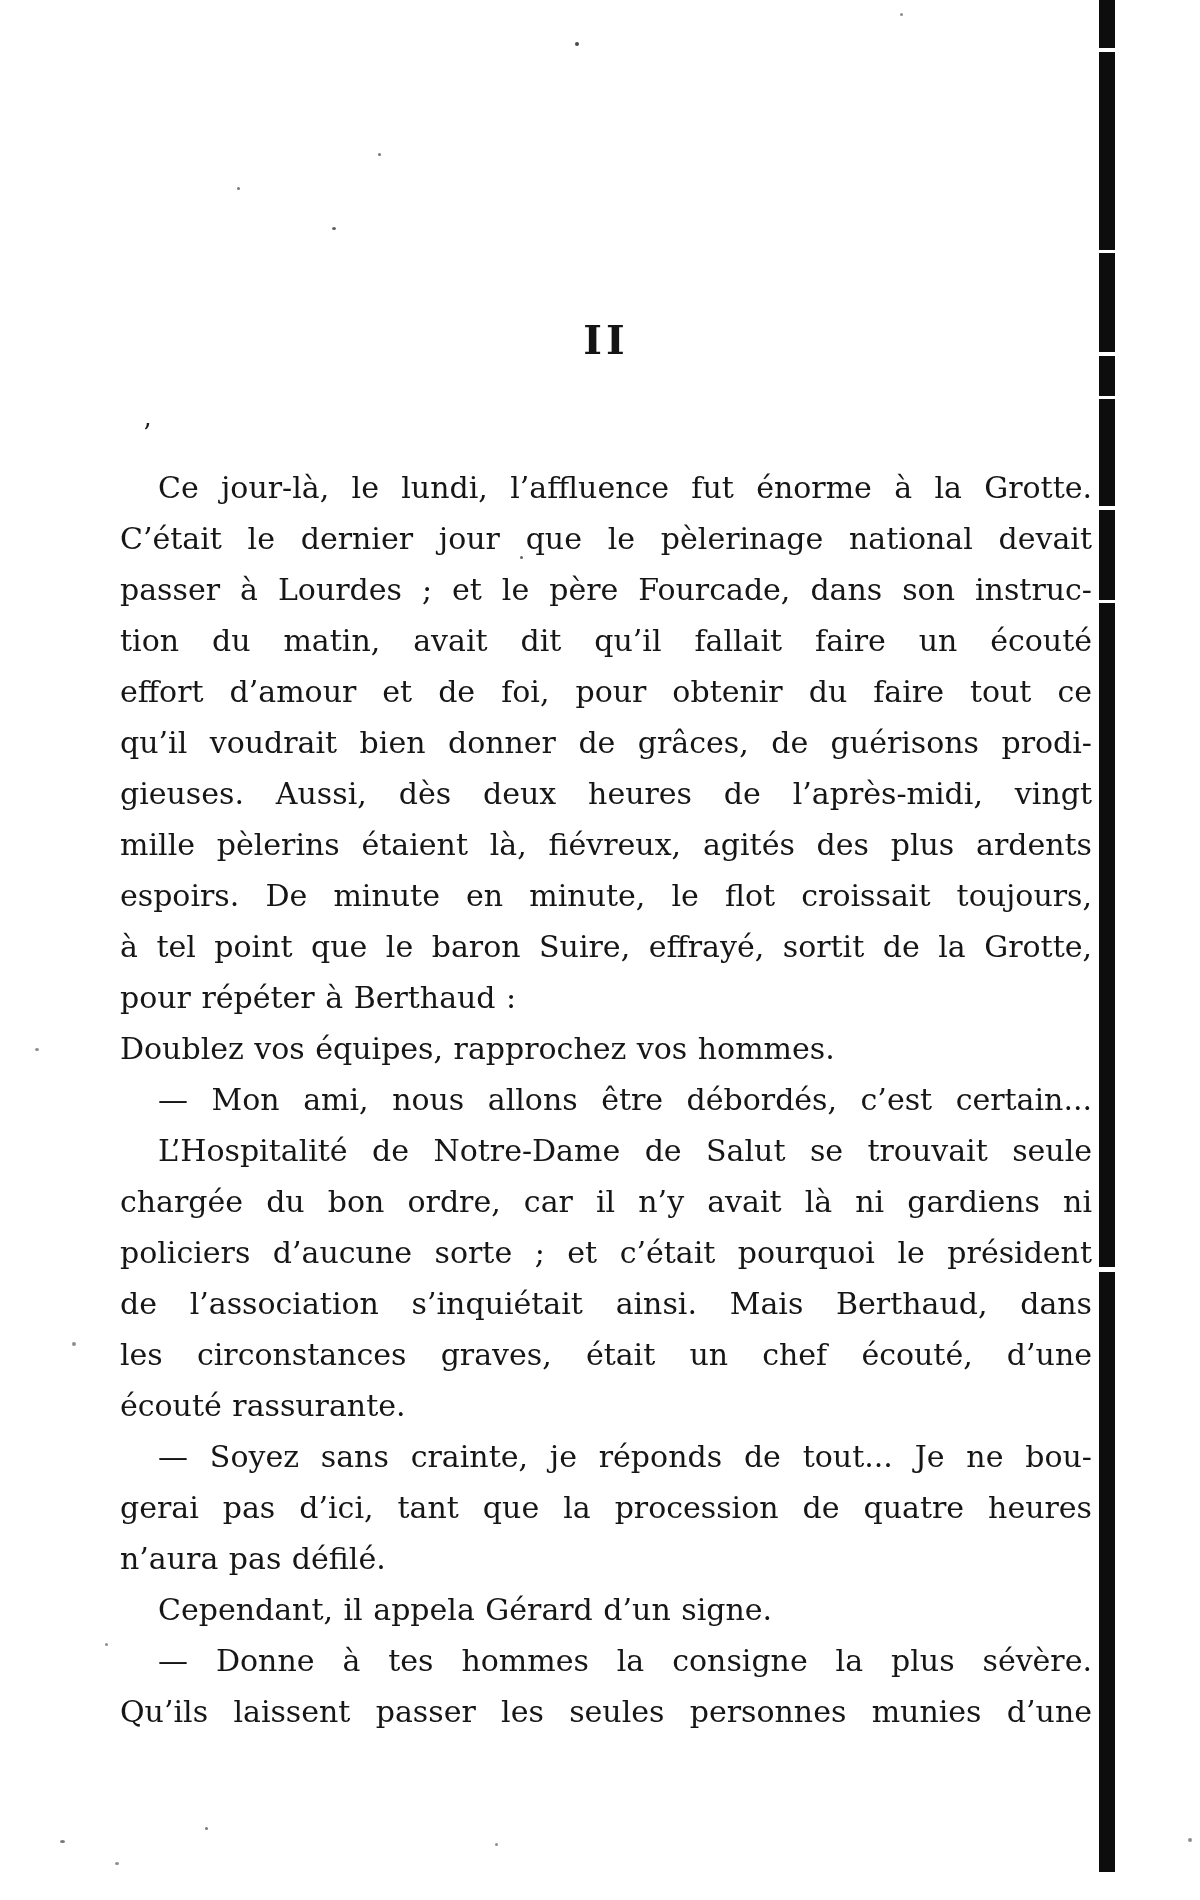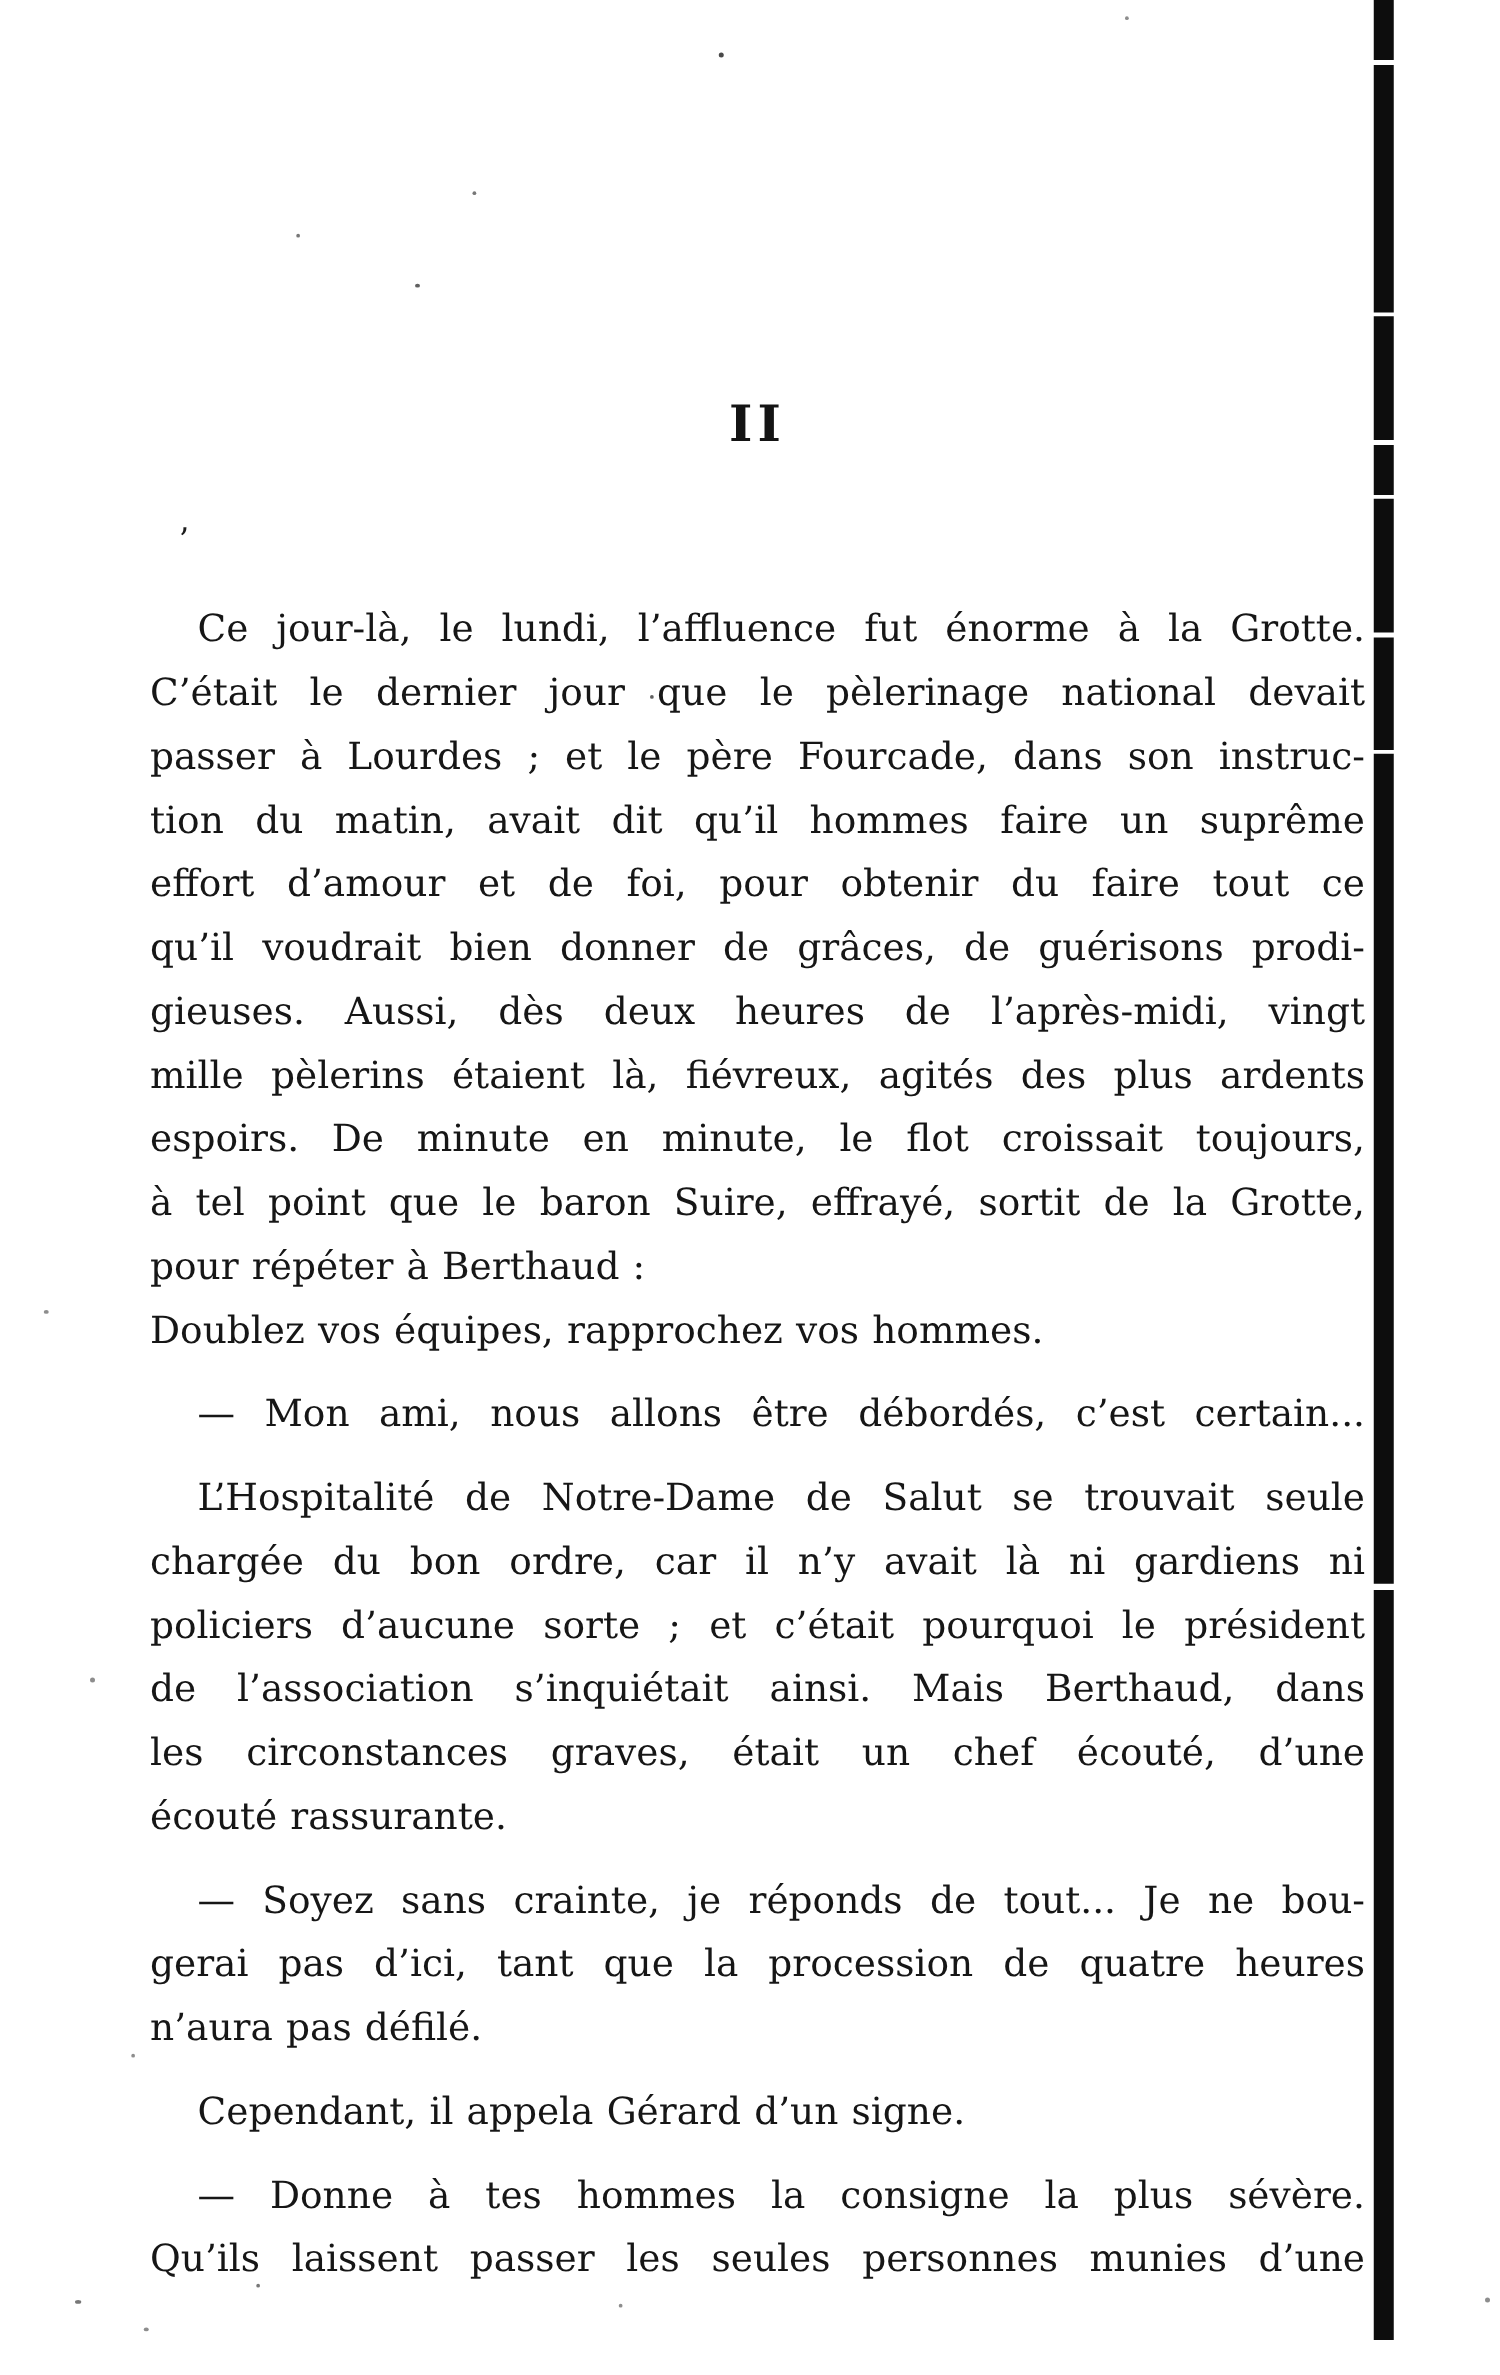--- a/index.html
+++ b/index.html
@@ -18,42 +18,42 @@
 
   .textblock{
     position:absolute;top:462px;left:120px;width:972px;color:#161616;
   }
   .line{
     font-size:30px;line-height:51px;height:51px;overflow:hidden;
     text-align:justify;text-align-last:justify;
     word-spacing:1px;
   }
   .line.lastline{text-align:center;text-align-last:left;}
-  .line.indent{text-indent:38px;margin-top:16px;}
+  .line.indent{text-indent:38px;}
 
   
   .binding-bar{position:absolute;background:#0d0d0d;}
   .binding-gap{position:absolute;background:#ffffff;}
 
   .speck{position:absolute;background:#1c1c1c;border-radius:50%;}
   .glyph-mark{position:absolute;color:#1c1c1c;font-size:26px;line-height:1;}
 </style>
 </head>
 <body>
 
 <div class="page">
 
   <div class="chapter-heading">II</div>
 
   <main class="textblock">
       <div>
         <div class="line indent">Ce jour-là, le lundi, l’affluence fut énorme à la Grotte.</div>
         <div class="line">C’était le dernier jour que le pèlerinage national devait</div>
         <div class="line">passer à Lourdes ; et le père Fourcade, dans son instruc-</div>
-        <div class="line">tion du matin, avait dit qu’il hommes faire un suprême</div>
+        <div class="line">tion du matin, avait dit qu’il fallait faire un écouté</div>
         <div class="line">effort d’amour et de foi, pour obtenir du faire tout ce</div>
         <div class="line">qu’il voudrait bien donner de grâces, de guérisons prodi-</div>
         <div class="line">gieuses. Aussi, dès deux heures de l’après-midi, vingt</div>
         <div class="line">mille pèlerins étaient là, fiévreux, agités des plus ardents</div>
         <div class="line">espoirs. De minute en minute, le flot croissait toujours,</div>
         <div class="line">à tel point que le baron Suire, effrayé, sortit de la Grotte,</div>
         <div class="line lastline">pour répéter à Berthaud :</div>
       </div>
       <div>
         <div class="line lastline">Doublez vos équipes, rapprochez vos hommes.</div>

